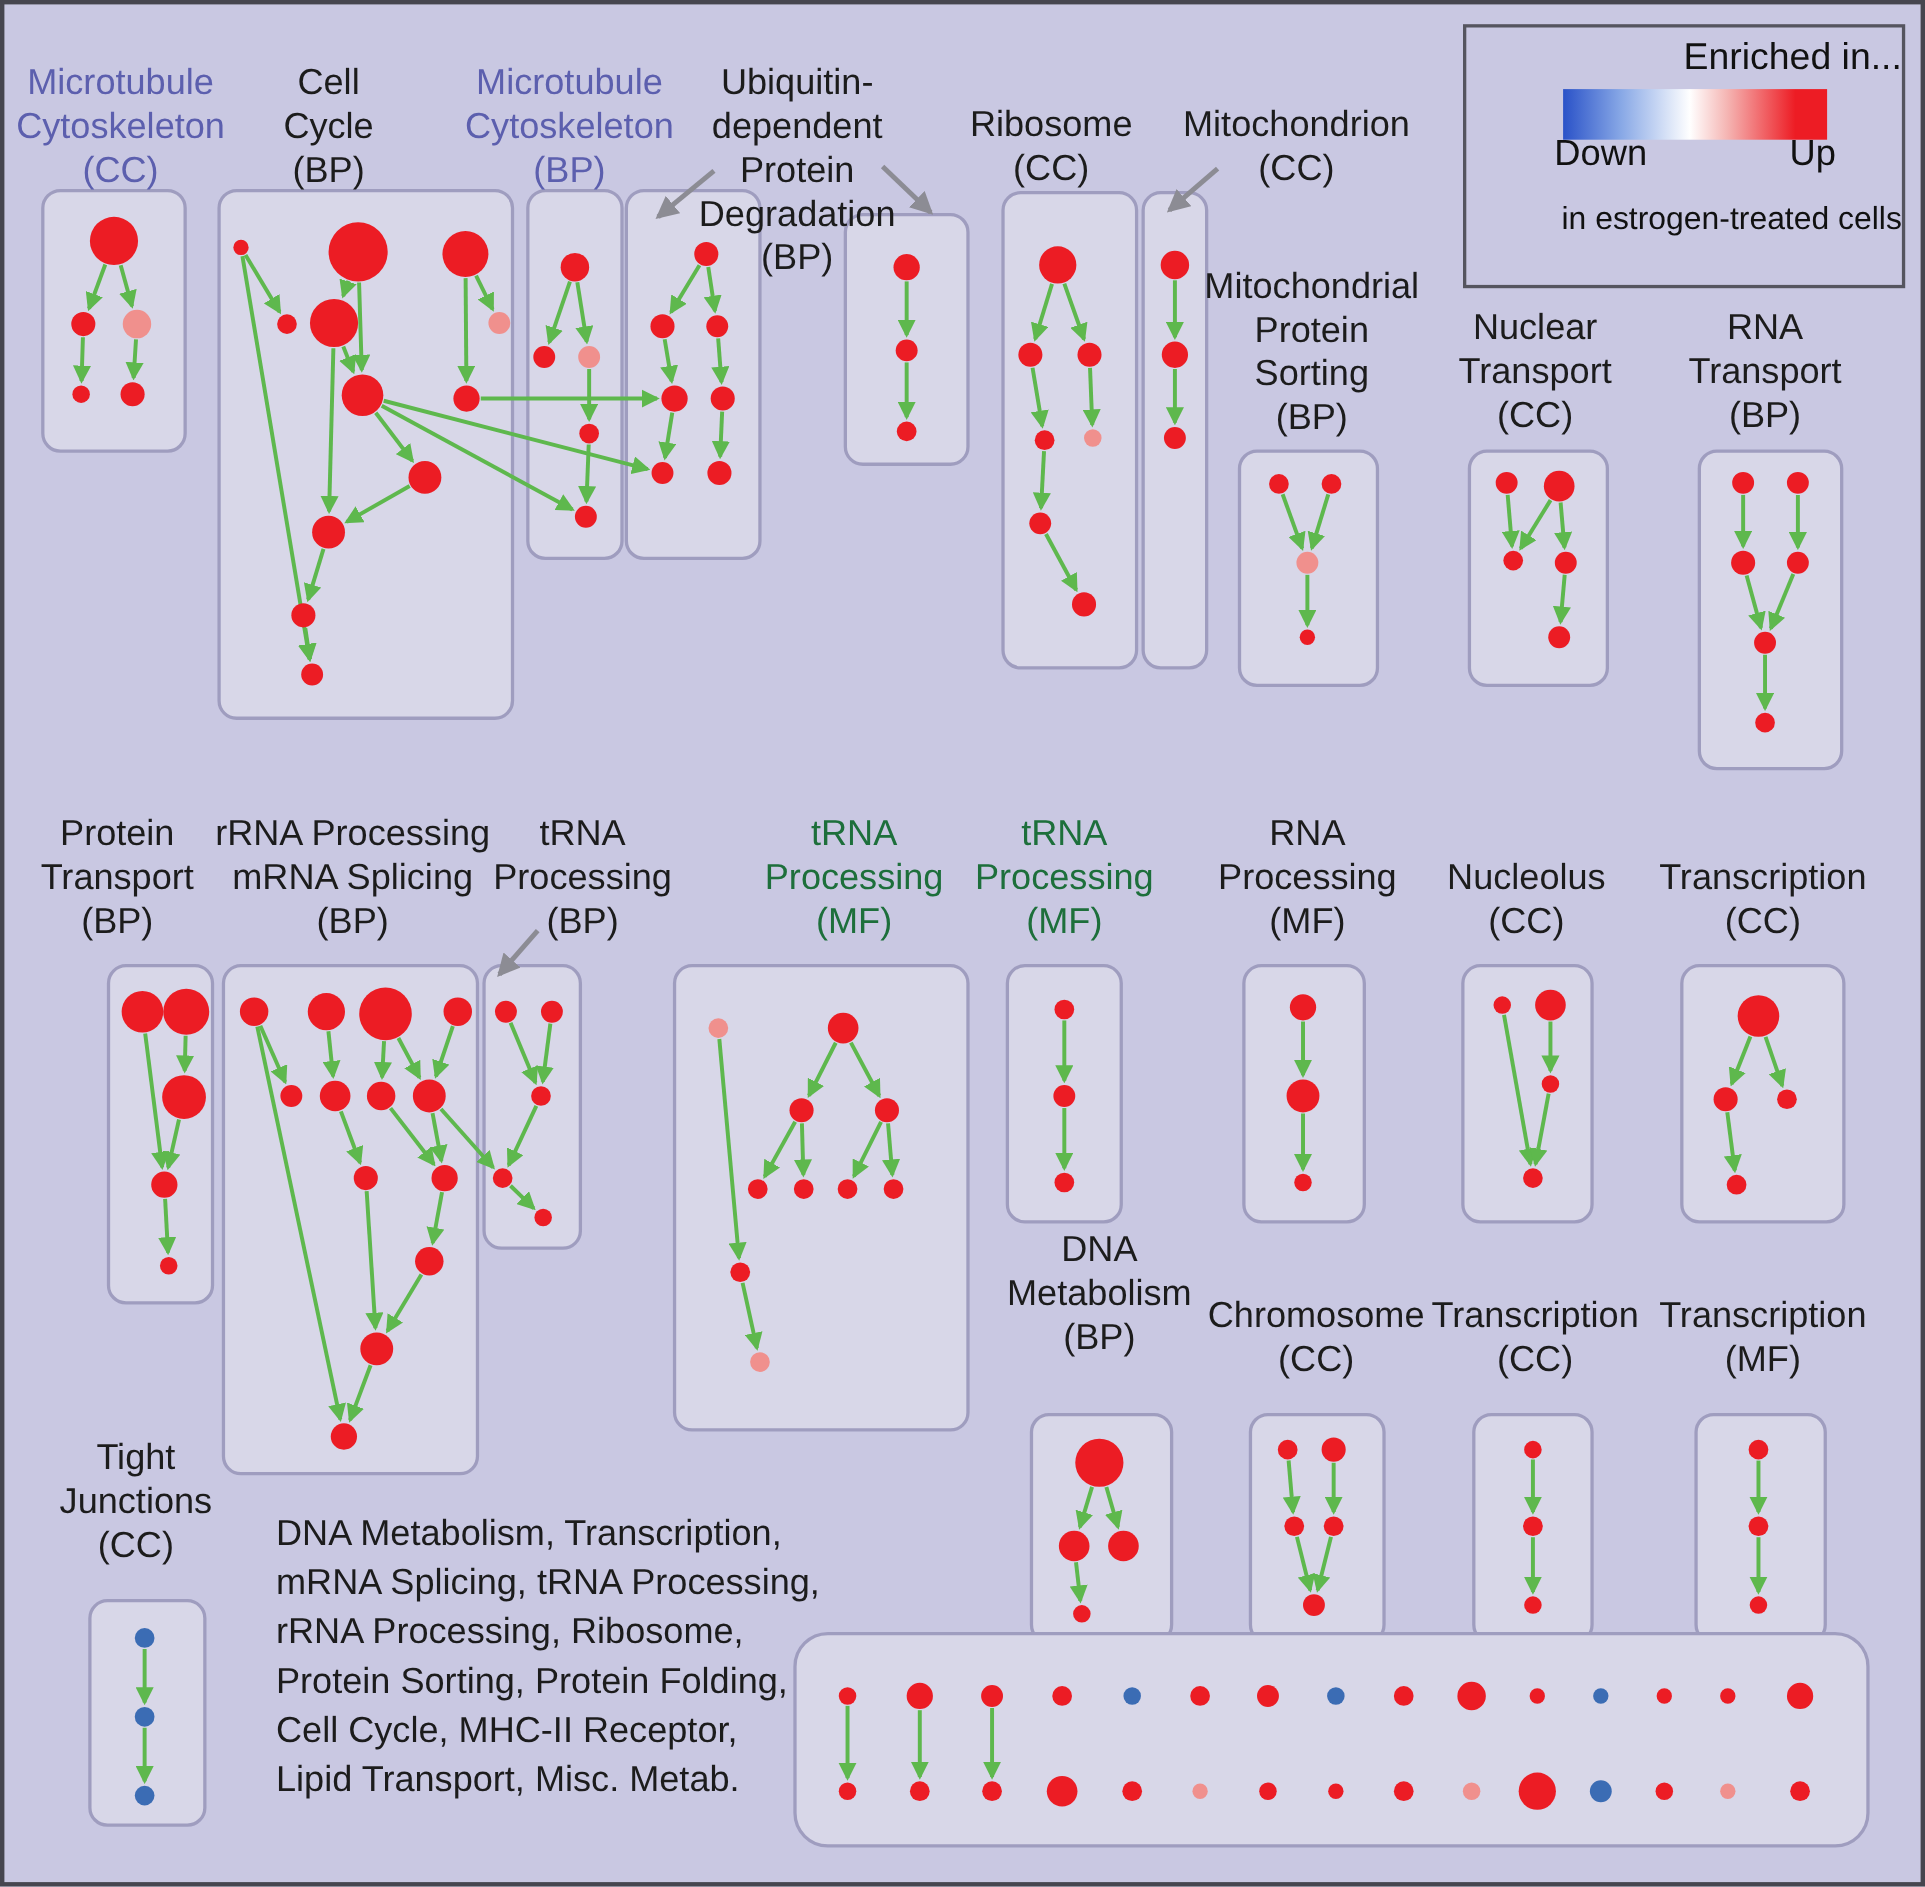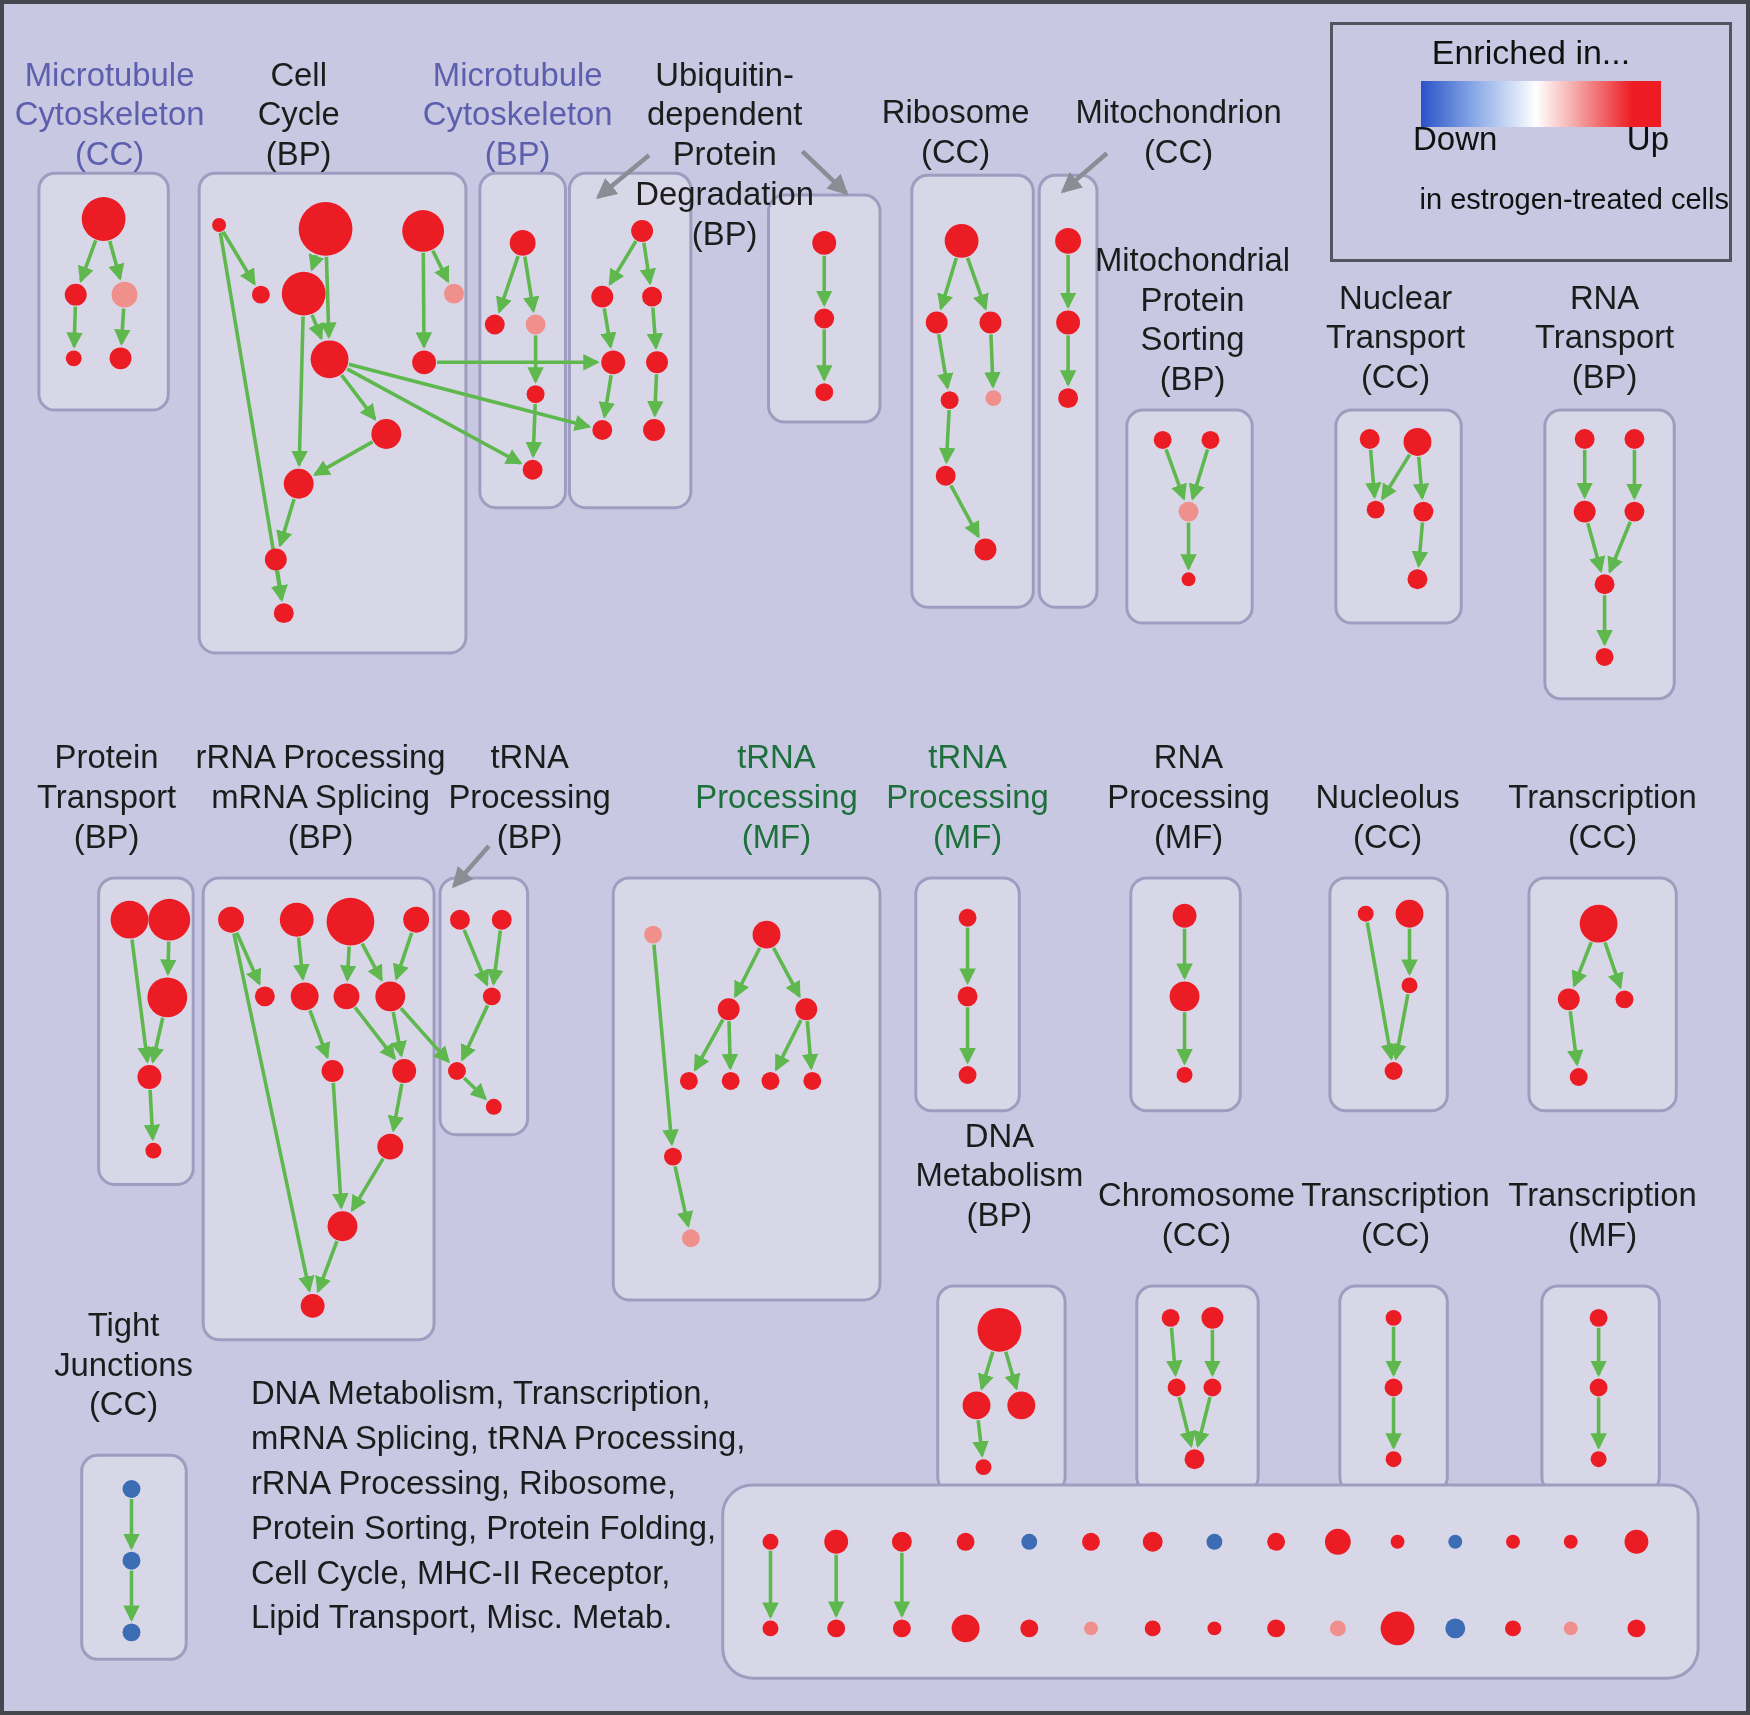--- a/index.html
+++ b/index.html
@@ -1,21 +1,21 @@
 <!DOCTYPE html>
 <html><head>
 <meta charset="utf-8">
 <style>
   html,body{margin:0;padding:0;}
   body{width:1750px;height:1715px;font-family:"Liberation Sans",sans-serif;}
   .canvas{position:relative;width:1750px;height:1715px;background:#c9c8e2;border:4px solid #46464f;box-sizing:border-box;overflow:hidden;}
   #diagram{position:absolute;left:0;top:0;width:100%;height:100%;}
   svg text{font-family:"Liberation Sans",sans-serif;}
   .legend{position:absolute;left:1326px;top:18px;width:402px;height:240px;border:3px solid #55555f;box-sizing:border-box;background:transparent;z-index:5;}
-  .legend-title{position:absolute;top:8px;left:0;width:100%;text-align:center;font-size:34px;color:#111;}
+  .legend-title{position:absolute;top:8px;left:0;width:100%;text-align:right;font-size:34px;color:#111;}
   .legend-bar{position:absolute;left:88px;top:56px;width:240px;height:46px;}
   .legend-ends{position:absolute;left:80px;top:95px;width:256px;display:flex;justify-content:space-between;font-size:33px;color:#111;}
   .legend-sub{position:absolute;left:0;width:100%;text-align:right;font-size:29px;color:#111;}
   .legend-sub1{top:158px;}
   .legend-sub2{top:194px;}
 </style>
 </head>
 <body>
 
 <div class="canvas" style="background: rgb(201, 200, 226);">

